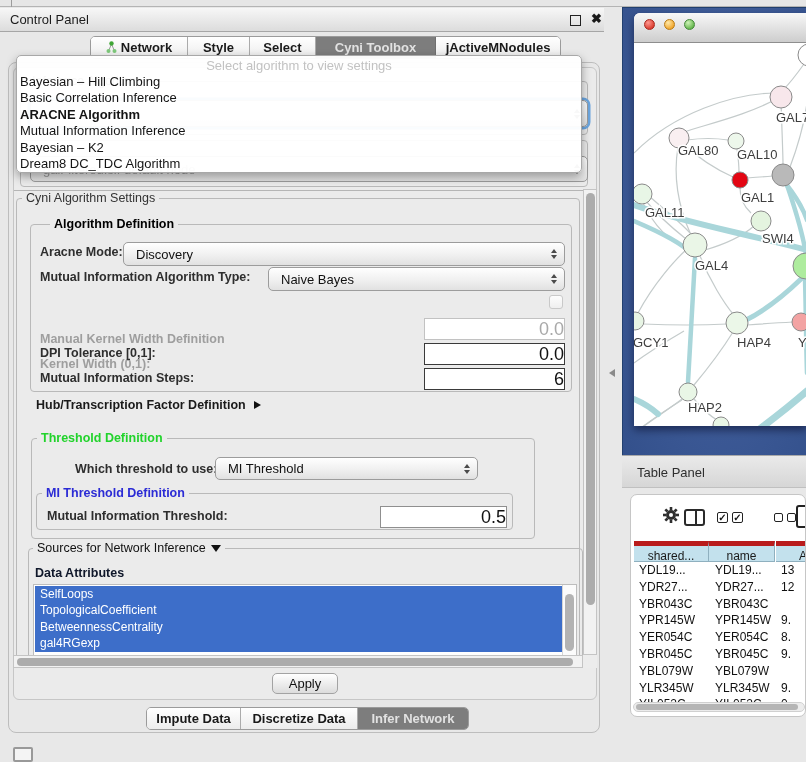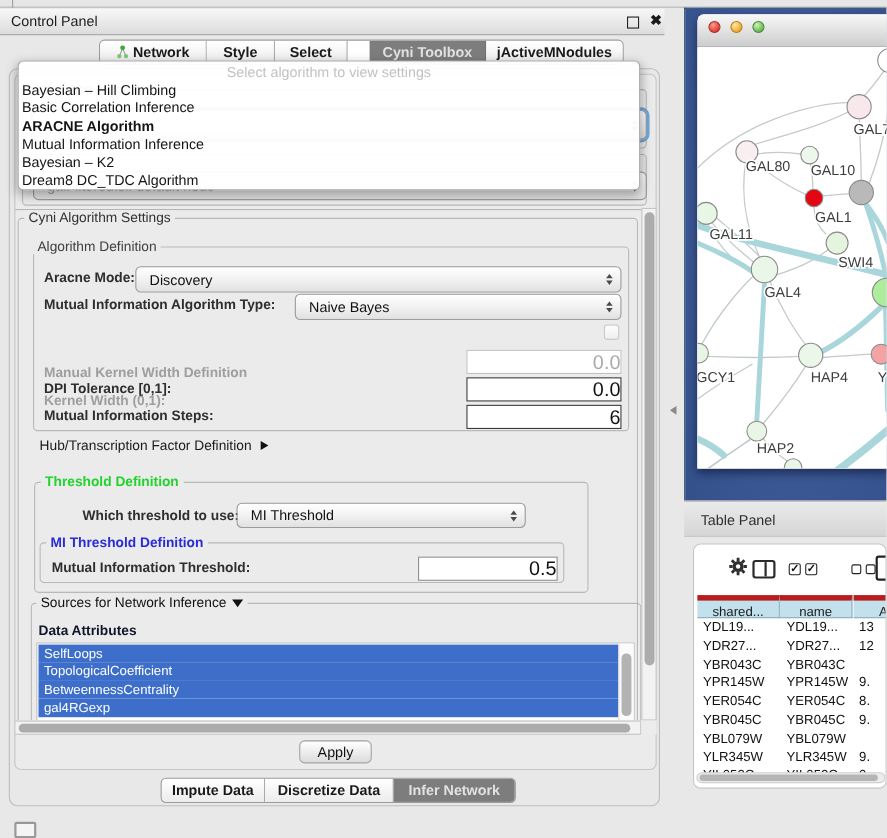--- a/index.html
+++ b/index.html
@@ -146,21 +146,21 @@
           <line x1="5.5" y1="3" x2="2.5" y2="10" stroke="#9a9a9a"></line>
           <line x1="5.5" y1="3" x2="8.5" y2="10" stroke="#9a9a9a"></line>
           <circle cx="5.5" cy="2.5" r="2.2" fill="#3FA535"></circle>
           <circle cx="2.5" cy="10" r="2" fill="#7DC87A"></circle>
           <circle cx="8.5" cy="10" r="2" fill="#7DC87A"></circle>
         </svg>
         <span>Network</span>
       </div>
       <div class="seg" style="width: 62px;">Style</div>
       <div class="seg" style="width: 66px;">Select</div>
-      <div class="seg sel" style="width: 106px; margin-left: 20px;">Cyni Toolbox</div>
+      <div class="seg sel" style="width: 120px;">Cyni Toolbox</div>
       <div class="seg" style="width: 124px;">jActiveMNodules</div>
     </div>
 
   <div class="outer"></div>
   <div class="inner"></div>
 
   <div class="groupbox" style="left:20px; top:81px; width:568px; height:54px;"></div>
   <div class="grouplabel" style="left:28px; top:74px;">Inference Algorithm</div>
   <div class="combo" style="left:30px; top:100px; width:558px; height:27px; box-shadow:0 0 0 2.5px #6CA6DF;">
     <div class="arrows">
@@ -176,21 +176,21 @@
         <div class="arr-dn"></div>
       </div>
   </div>
 
   <div class="viewport">
 
     <div class="groupbox" style="left:2px; top:7px; width:564px; height:640px;"></div>
     <div class="grouplabel" style="left:8px; top:0px;">Cyni Algorithm Settings</div>
 
     <div class="groupbox" style="left:16px; top:33px; width:542px; height:168px;"></div>
-    <div class="grouplabel" style="left:16px; top:26px; color:#404040; font-weight:normal;">Algorithm Definition</div>
+    <div class="grouplabel" style="left:36px; top:26px; color:#000000; font-weight:bold;">Algorithm Definition</div>
 
     <div class="flabel" style="left:26px; top:54px;">Aracne Mode:</div>
     <div class="combo" style="left:109px; top:51px; width:442px; height:24px;">
       <span>Discovery</span>
       <div class="arrows">
           <div class="arr-up"></div>
           <div class="arr-dn"></div>
         </div>
     </div>
 
@@ -214,21 +214,21 @@
     <div class="flabel" style="left:26px; top:155px;">DPI Tolerance [0,1]:</div>
     <div class="input dark" style="left:410px; top:152px; width:141px; height:22px;">
         <span>0.0</span>
       </div>
 
     <div class="flabel" style="left:26px; top:180px;">Mutual Information Steps:</div>
     <div class="input dark" style="left:410px; top:177px; width:141px; height:22px;">
         <span>6</span>
       </div>
 
-    <div style="position:absolute; left:22px; top:207px; font-size:12.5px; font-weight:normal; color:#1A1A1A;">
+    <div style="position:absolute; left:22px; top:207px; font-size:12.5px; font-weight:bold; color:#1A1A1A;">
       <span>Hub/Transcription Factor Definition</span><span class="hubarrow"></span>
     </div>
 
     <div class="groupbox" style="left:17px; top:247px; width:504px; height:101px;"></div>
     <div class="grouplabel" style="left:23px; top:240px; color:#21D32B; font-weight:bold;">Threshold Definition</div>
     <div class="flabel" style="left:61px; top:271px;">Which threshold to use:</div>
     <div class="combo" style="left:201px; top:266px; width:263px; height:23px;">
       <span>MI Threshold</span>
       <div class="arrows">
           <div class="arr-up"></div>

